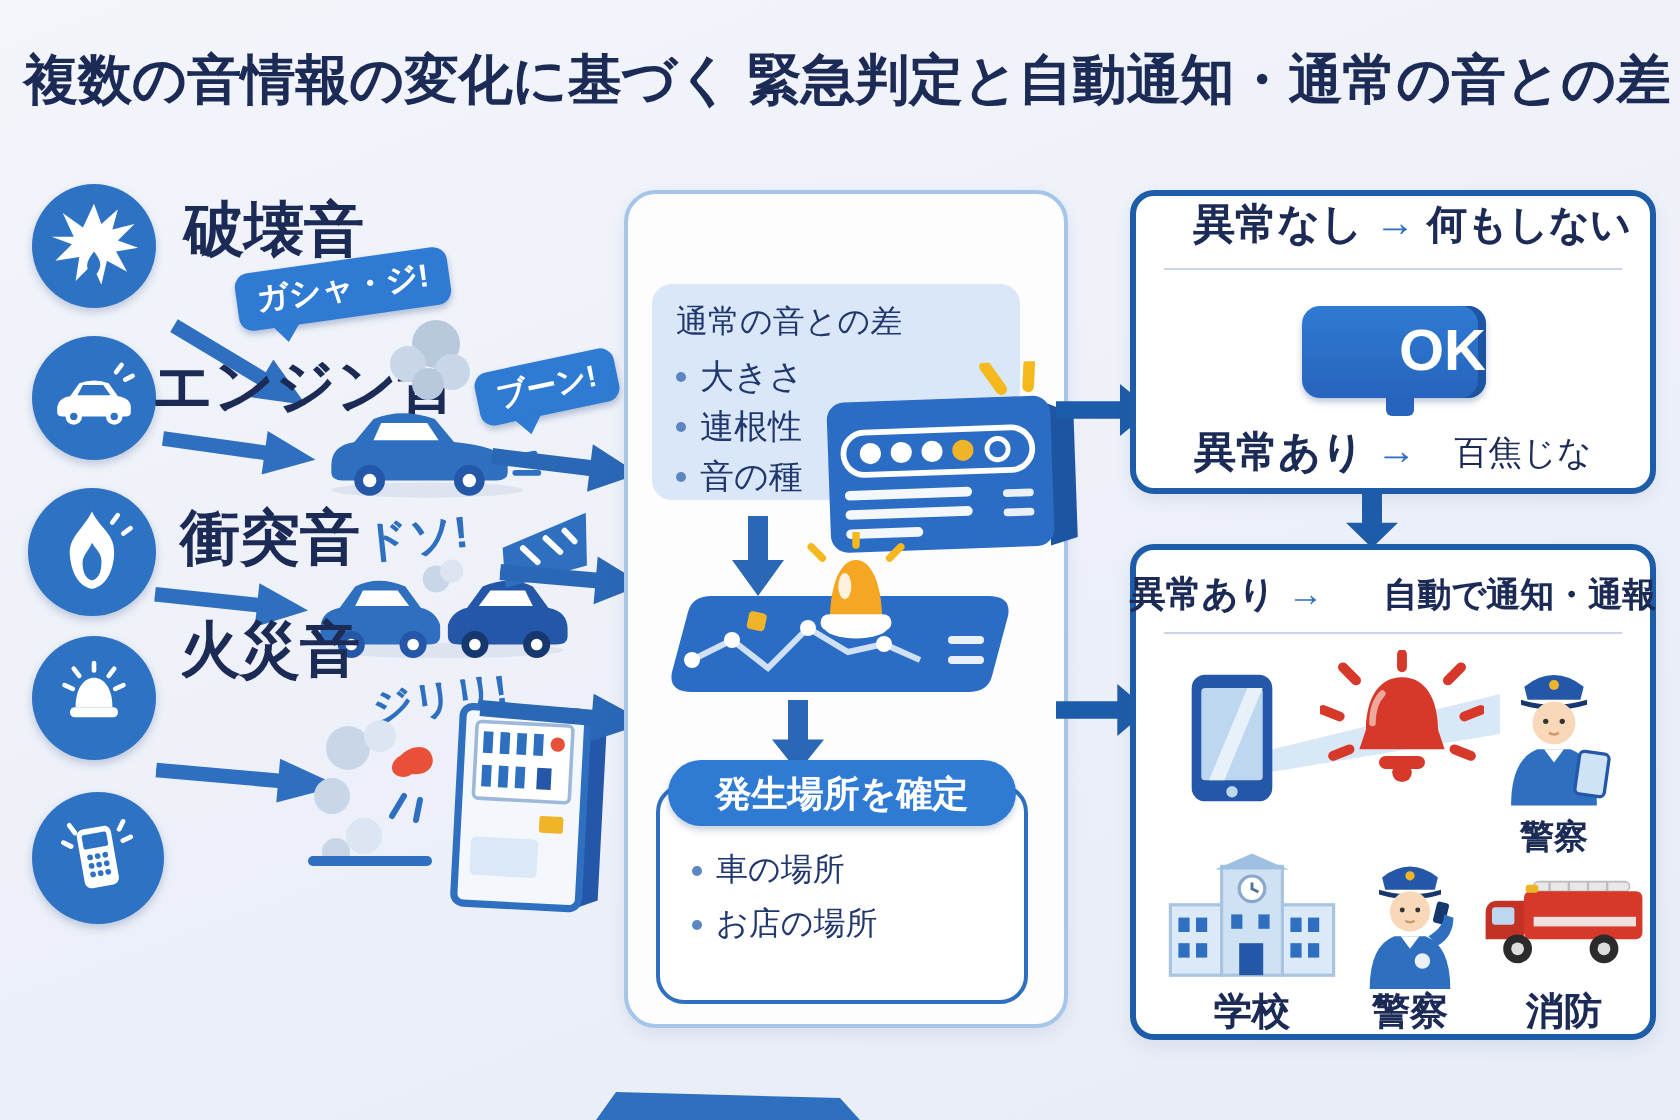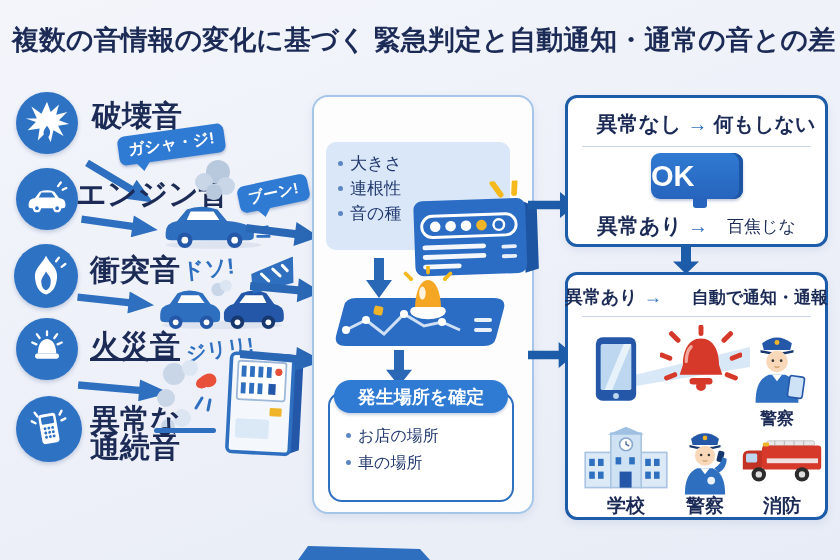--- a/index.html
+++ b/index.html
@@ -60,21 +60,21 @@
     box-sizing:border-box; box-shadow:0 3px 8px rgba(60,90,150,.10);
   }
   .rb-top{left:565px; top:95px; width:263px; height:152px;}
   .rb-bottom{left:565px; top:272px; width:263px; height:248px;}
   .drow{display:flex; align-items:center; justify-content:center; gap:6px; white-space:nowrap;}
   .arrow-glyph{color:#2e6fc0; font-weight:800;}
   .divider{height:1px; background:#c9d6ea;}
   .ok-bubble{
     width:92px; height:46px; background:linear-gradient(180deg,#2f7ad2,#2764bd);
     border-radius:9px; color:#fff; font-weight:800; font-size:29px;
-    display:flex; align-items:center; justify-content:flex-start;
+    display:flex; align-items:center; justify-content:flex-end;
     box-shadow:inset -4px 0 0 #1e55a2, 0 2px 3px rgba(40,70,130,.3);
   }
   .ok-tail{position:absolute; left:42px; bottom:-9px; width:14px; height:10px; background:#2764bd; border-radius:0 0 3px 3px;}
   .under-label{font-weight:800; color:#1c2a56; text-align:center;}
   .thin-line{background:#2e6fc0; border-radius:3px;}
   svg{display:block;}
 </style>
 </head>
 <body>
 
@@ -173,21 +173,21 @@
     <path stroke="#ffffff" stroke-width="3" stroke-linecap="round" d="M12,12 L18,20 M24,9 L30,17 M34,7 L38,13"></path>
   </svg>
 
   <div class="abs src-circle" style="left:16px;top:318px;">
     <svg width="46" height="46" viewBox="0 0 100 100">
       <path fill="#ffffff" d="M30,60 C30,38 40,28 50,28 C60,28 70,38 70,60 Z"></path>
       <rect x="24" y="60" width="52" height="11" rx="5" fill="#ffffff"></rect>
       <path stroke="#ffffff" stroke-width="5" stroke-linecap="round" d="M50,12 L50,20 M28,18 L34,26 M72,18 L66,26 M18,36 L27,40 M82,36 L73,40"></path>
     </svg>
   </div>
-  <div class="abs src-label" style="left:90px;top:332px;text-decoration:underline;">火災音</div>
+  <div class="abs src-label" style="left:90px;top:312px;">火災音</div>
   <div class="abs sfx-text" style="left:186px;top:336px;font-size:20px;transform:rotate(-8deg);">ジリリ!</div>
   <div class="abs" style="left:78px;top:374px;transform:rotate(5deg);transform-origin:left center;">
     <svg width="92" height="22" viewBox="0 0 84 24" preserveAspectRatio="none">
         <polygon fill="#2e6fc0" points="0,8 56,8 56,0 84,12 56,24 56,16 0,16"></polygon>
       </svg>
   </div>
   <svg class="abs" style="left:156px;top:360px;" width="64" height="78" viewBox="0 0 64 78">
     <circle cx="18" cy="14" r="11" fill="#c8d6e8"></circle>
       <circle cx="34" cy="8" r="8" fill="#dbe6f2"></circle>
     <circle cx="10" cy="38" r="9" fill="#c8d6e8"></circle>
@@ -226,24 +226,20 @@
             <circle cx="50" cy="57" r="3"></circle>
             <circle cx="58" cy="57" r="3"></circle>
           <circle cx="42" cy="66" r="3"></circle>
             <circle cx="50" cy="66" r="3"></circle>
             <circle cx="58" cy="66" r="3"></circle>
         </g>
       </g>
       <path stroke="#ffffff" stroke-width="5" stroke-linecap="round" d="M20,16 L26,24 M76,12 L72,20 M14,34 L22,38 M84,28 L76,32"></path>
     </svg>
   </div>
-  <div class="abs src-label" style="left:90px;top:406px;">
-    <div>異常な</div>
-    <div>通続音</div>
-  </div>
   <div class="abs thin-line" style="left:154px;top:428px;width:62px;height:5px;"></div>
 
   <div class="abs" style="left:246px;top:216px;transform:rotate(7deg);transform-origin:left center;">
     <svg width="74" height="24" viewBox="0 0 84 24" preserveAspectRatio="none">
         <polygon fill="#2a67b5" points="0,8 56,8 56,0 84,12 56,24 56,16 0,16"></polygon>
       </svg>
   </div>
   <div class="abs" style="left:250px;top:274px;transform:rotate(5deg);transform-origin:left center;">
     <svg width="72" height="24" viewBox="0 0 84 24" preserveAspectRatio="none">
         <polygon fill="#2a67b5" points="0,8 56,8 56,0 84,12 56,24 56,16 0,16"></polygon>
@@ -251,20 +247,21 @@
   </div>
   <div class="abs" style="left:240px;top:342px;transform:rotate(5deg);transform-origin:left center;">
     <svg width="84" height="24" viewBox="0 0 84 24" preserveAspectRatio="none">
         <polygon fill="#2a67b5" points="0,8 56,8 56,0 84,12 56,24 56,16 0,16"></polygon>
       </svg>
   </div>
 
   <div class="abs mid-box"></div>
 
   <div class="abs panel">
+    <div class="panel-title">通常の音との差</div>
     <div class="brow">
         <span class="bdot"></span>
         <span>大きさ</span>
       </div>
     <div class="brow">
         <span class="bdot"></span>
         <span>連根性</span>
       </div>
     <div class="brow">
         <span class="bdot"></span>
@@ -326,40 +323,40 @@
       </svg>
   </div>
 
   <div class="abs loc-box"></div>
   <div class="abs loc-header">
     <span>発生場所を確定</span>
   </div>
   <div class="abs loc-rows">
     <div class="brow">
         <span class="bdot"></span>
-        <span>お店の場所</span>
+        <span>車の場所</span>
       </div>
     <div class="brow">
         <span class="bdot"></span>
-        <span>車の場所</span>
+        <span>お店の場所</span>
       </div>
   </div>
 
   <div class="abs" style="left:528px;top:342px;">
     <svg width="46" height="26" viewBox="0 0 84 24" preserveAspectRatio="none">
         <polygon fill="#1d5ca8" points="0,8 56,8 56,0 84,12 56,24 56,16 0,16"></polygon>
       </svg>
   </div>
 
   <svg class="abs" style="left:298px;top:546px;" width="132" height="14" viewBox="0 0 132 14">
     <polygon fill="#2e6fc0" points="0,14 10,0 122,3 132,14"></polygon>
   </svg>
 
   <div class="abs right-box rb-top">
-    <div class="drow" style="margin-top:12px;padding-left:19px;">
+    <div class="drow" style="margin-top:0;padding-left:19px;">
       <span class="navy" style="font-size:21px;font-weight:800;">異常なし</span>
       <span class="arrow-glyph" style="font-size:20px;">→</span>
       <span class="navy" style="font-size:20px;font-weight:700;">何もしない</span>
     </div>
     <div class="divider" style="margin:8px 14px 0;"></div>
     <div class="ok-bubble" style="position:absolute;left:83px;top:55px;">
       <span>OK</span>
       <span class="ok-tail"></span>
     </div>
     <div class="drow" style="position:absolute;left:0;right:0;top:114px;">

